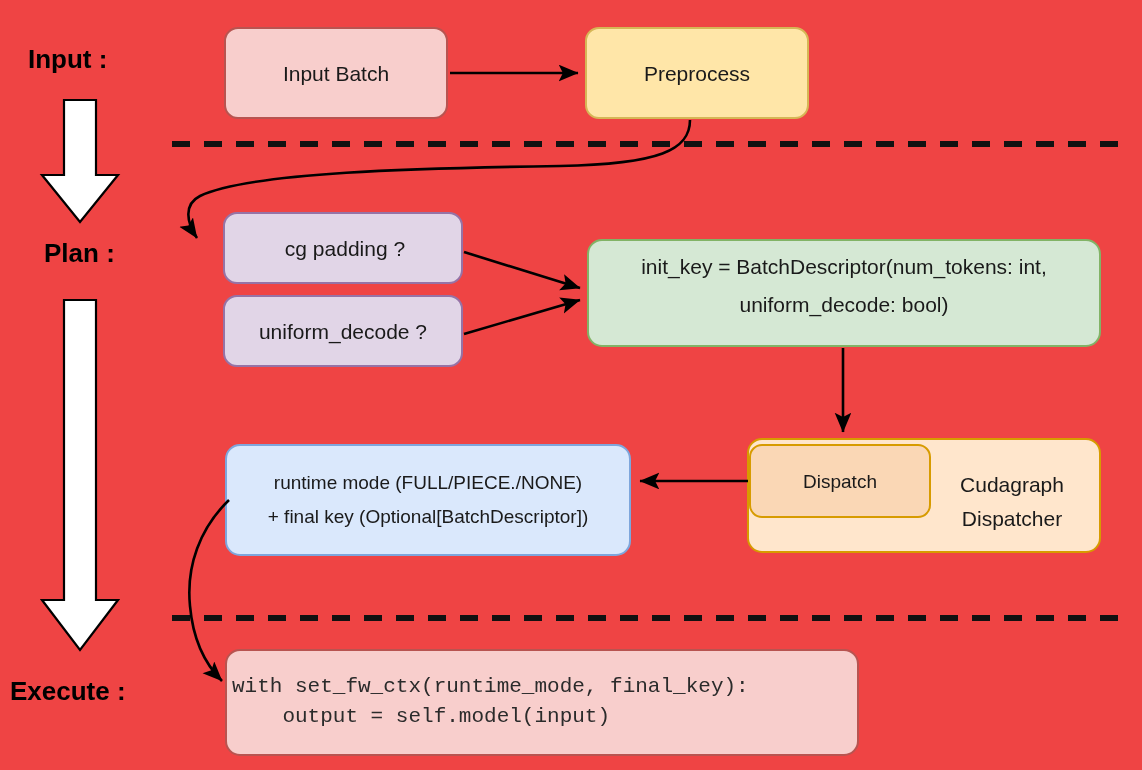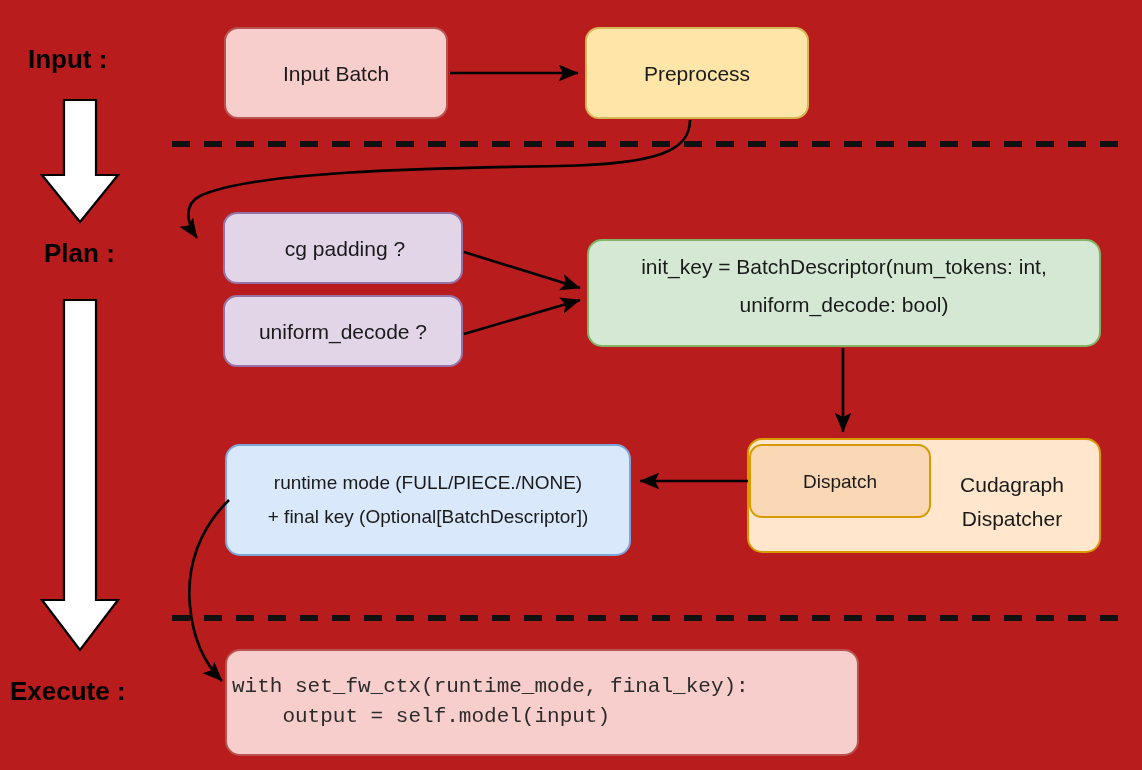--- a/index.html
+++ b/index.html
@@ -10,21 +10,21 @@
   body {
     width: 1142px;
     height: 770px;
     font-family: "Liberation Sans", sans-serif;
     overflow: hidden;
   }
   #diagram-root {
     position: relative;
     width: 1142px;
     height: 770px;
-    background: #b91c1c;
+    background: #ef4444;
   }
   svg#flow {
     position: absolute;
     top: 0;
     left: 0;
     width: 1142px;
     height: 770px;
   }
   .stage-label {
     font-family: "Liberation Sans", sans-serif;

